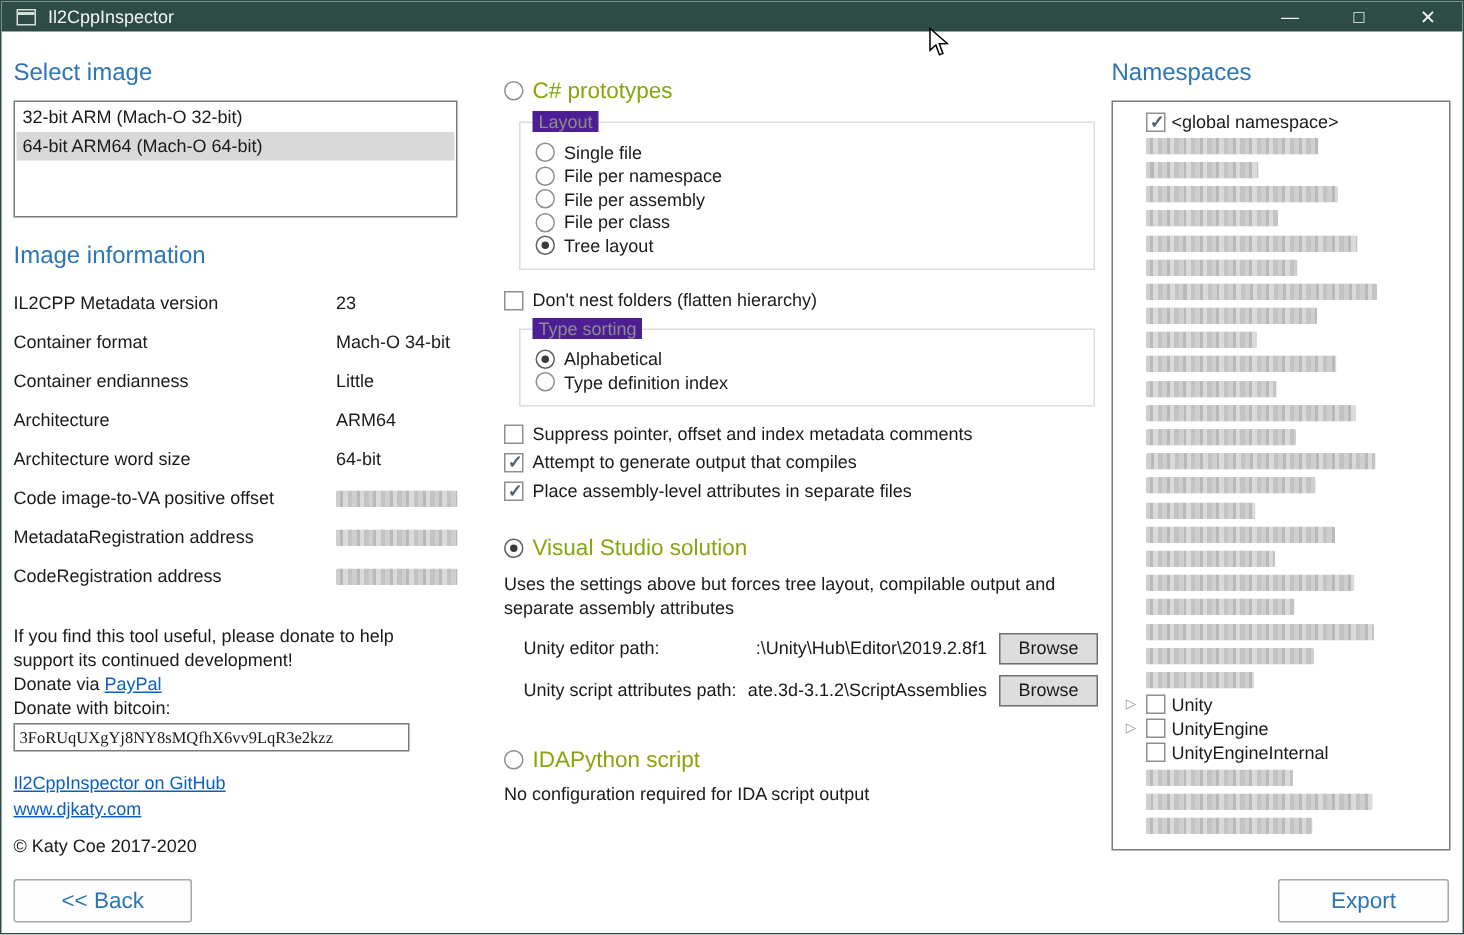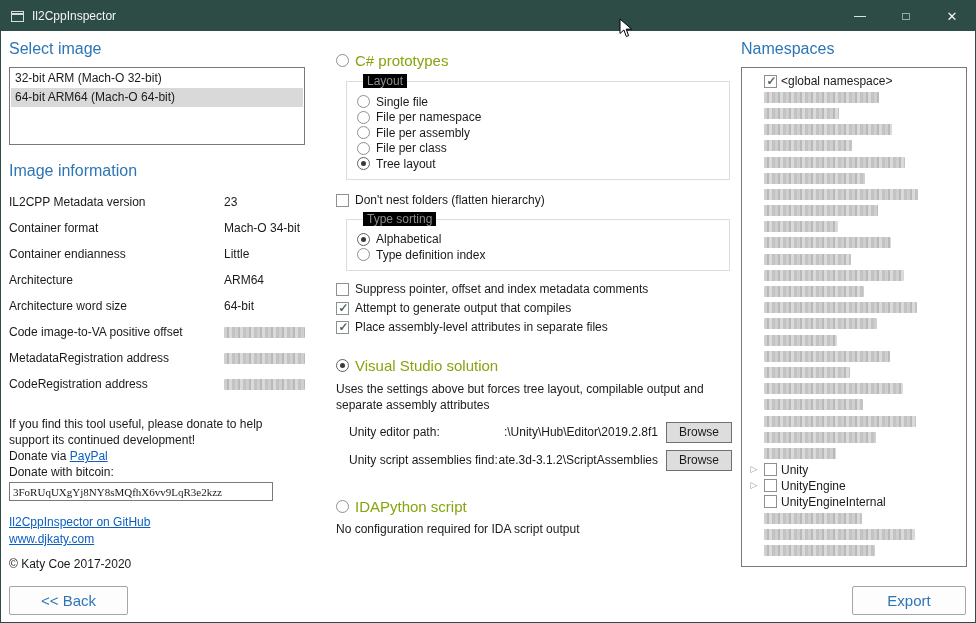--- a/index.html
+++ b/index.html
@@ -6,21 +6,21 @@
     --accent-blue:#2e75b6;
     --accent-green:#86a50e;
     --link-blue:#0b5fc0;
     --titlebar:#2e4c46;
   }
   *{box-sizing:border-box;margin:0;padding:0}
   body{background:#cfcfcf;font-family:"Liberation Sans",sans-serif}
   .window{position:relative;width:976px;height:623px;background:#fff;border:1px solid var(--titlebar);
           font-size:12px;color:#1a1a1a;overflow:hidden}
   
-  .titlebar{height:30px;background:var(--titlebar);display:flex;align-items:center;color:#f2f4f3}
+  .titlebar{height:20px;background:var(--titlebar);display:flex;align-items:center;color:#f2f4f3}
   .app-icon{width:13px;height:11px;border:1px solid #d6dedc;margin-left:10px;position:relative;flex:none}
   .app-icon::after{content:"";position:absolute;left:0;top:1px;right:0;height:2px;background:#d6dedc}
   .title{font-size:12px;margin-left:8px}
   .win-controls{margin-left:auto;display:flex;height:100%}
   .win-btn{width:46px;display:flex;align-items:center;justify-content:center;font-size:12px;cursor:default}
   .win-btn.close{font-size:13px}
   
   .col{position:absolute;top:38px}
   .col-left{left:8px;width:296px}
   .col-mid{left:335px;width:396px}
@@ -53,21 +53,21 @@
   
   .section-radio{display:flex;align-items:center;gap:6px;margin-top:13px}
   .section-label{font-size:15px;color:var(--accent-green)}
   .radio{display:inline-block;width:13px;height:13px;border:1px solid #8f8f8f;border-radius:50%;background:#fff;position:relative;flex:none}
   .radio.on{border-color:#606060}
   .radio.on::after{content:"";position:absolute;left:3px;top:3px;width:5px;height:5px;border-radius:50%;background:#3a3a3a}
   .checkbox{display:inline-block;width:13px;height:13px;border:1px solid #8f8f8f;background:#fff;position:relative;flex:none}
   .checkbox.on::after{content:"\2713";position:absolute;left:0;top:-2px;width:13px;text-align:center;
                       font-size:12px;font-weight:bold;color:#51646d}
   .groupbox{position:relative;border:1px solid #dcdcdc;margin:12px 0 0 10px;width:384px;padding:12px 8px 7px 8px}
-  .group-label{position:absolute;top:-8px;left:16px;background:#000000;padding:0 4px;color:#8d8d8d}
+  .group-label{position:absolute;top:-8px;left:8px;background:#4c1d95;padding:0 4px;color:#8d8d8d}
   .opt-row{display:flex;align-items:center;gap:6px;height:16px;margin:0 0 0 0}
   .groupbox .opt-row{margin-left:2px;height:15.5px}
   .cb-row{display:flex;align-items:flex-start;gap:6px;margin-top:5px}
   .cb-row .checkbox{margin-top:1px}
   #flatten-row{margin-top:13px}
   #cs-checkboxes{margin-top:11px}
   .vs-desc{margin-top:7px;width:388px;line-height:16px}
   #vs-fields{margin-top:9px;margin-left:13px;width:383px}
   .vs-field{display:flex;align-items:center;margin:7px 0}
   .vs-label{flex:none}
@@ -227,21 +227,21 @@
       <span class="section-label">Visual Studio solution</span>
     </div>
     <div class="vs-desc">Uses the settings above but forces tree layout, compilable output and separate assembly attributes</div>
     <div id="vs-fields">
         <div class="vs-field">
           <span class="vs-label">Unity editor path:</span>
           <span class="vs-value">:\Unity\Hub\Editor\2019.2.8f1</span>
           <span class="browse-btn">Browse</span>
         </div>
         <div class="vs-field">
-          <span class="vs-label">Unity script assemblies find:</span>
+          <span class="vs-label">Unity script attributes path:</span>
           <span class="vs-value">ate.3d-3.1.2\ScriptAssemblies</span>
           <span class="browse-btn">Browse</span>
         </div>
       </div>
 
     <div class="section-radio" id="ida-row">
       <span class="radio"></span>
       <span class="section-label">IDAPython script</span>
     </div>
     <div class="ida-desc">No configuration required for IDA script output</div>

